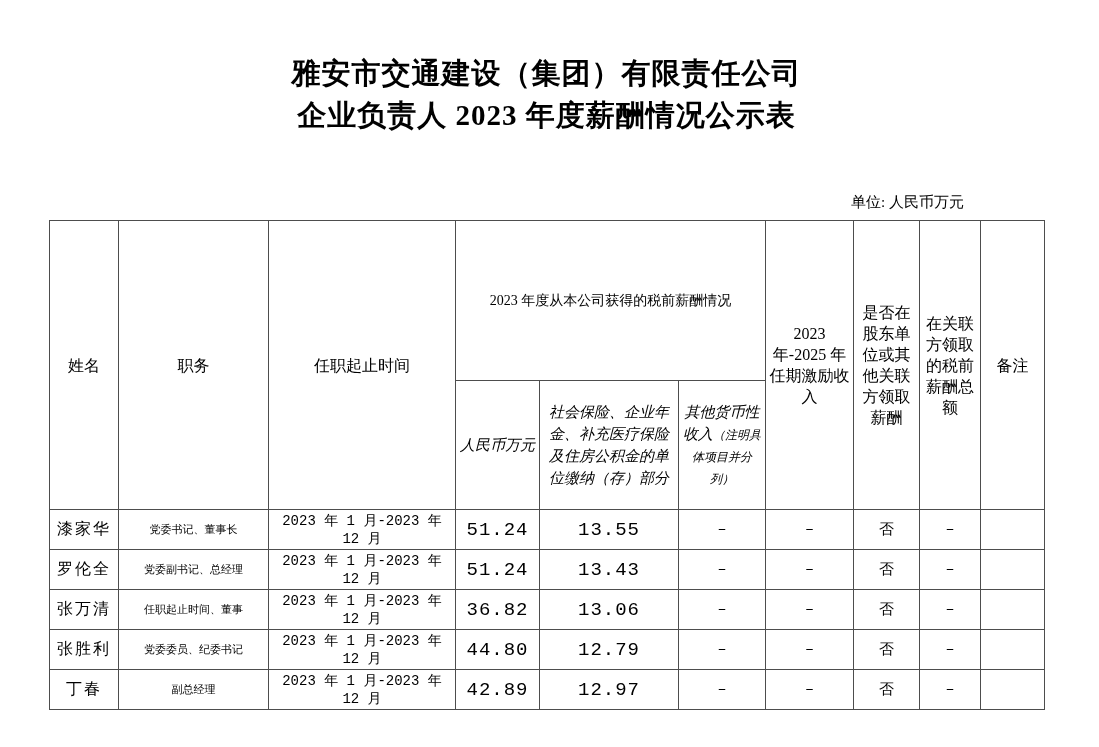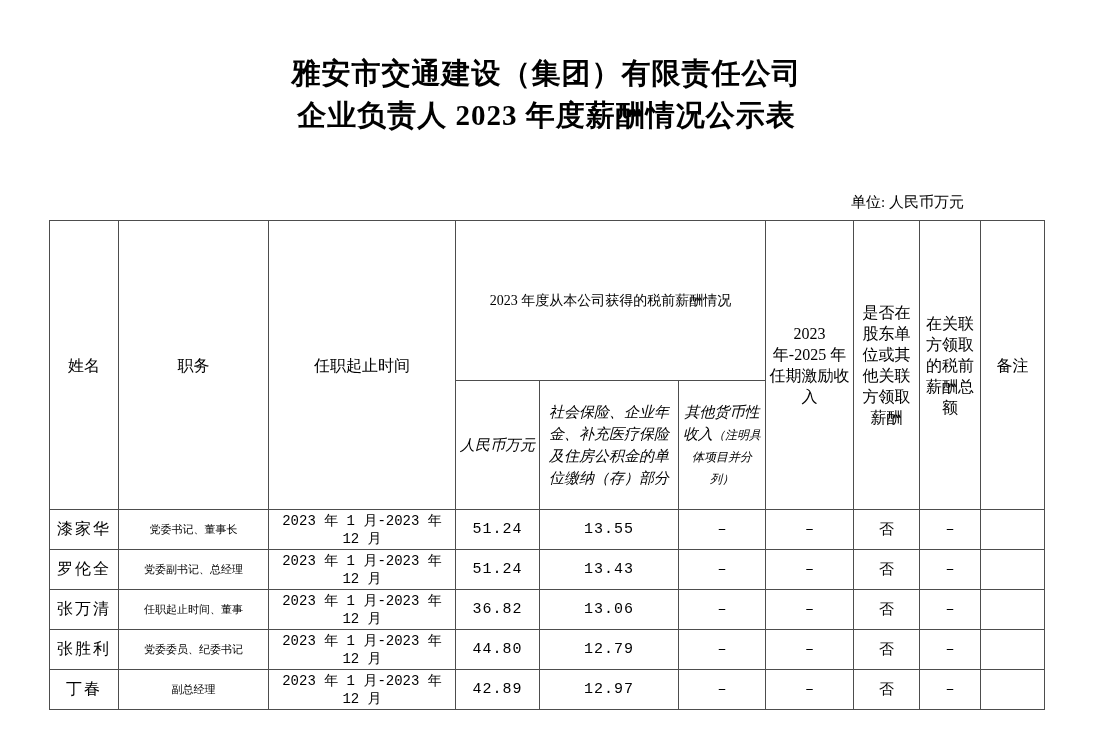--- a/index.html
+++ b/index.html
@@ -62,21 +62,21 @@
   .topband {
     height: 160px;
     display: flex;
     align-items: center;
     justify-content: center;
   }
 
   td.c-name   { font-size: 16px; letter-spacing: 2px; }
   td.c-pos    { font-size: 11px; }
   td.c-term   { font-size: 14px; }
-  td.c-num    { font-size: 15px; letter-spacing: 1px; }
+  td.c-num    { font-size: 19px; letter-spacing: 1px; }
   td.c-dash   { font-size: 15px; }
   td.c-flag   { font-size: 15px; }
   td.c-remark { font-size: 15px; }
 </style>
 </head>
 <body>
 
 <div class="page">
 
   <div class="title-block">

